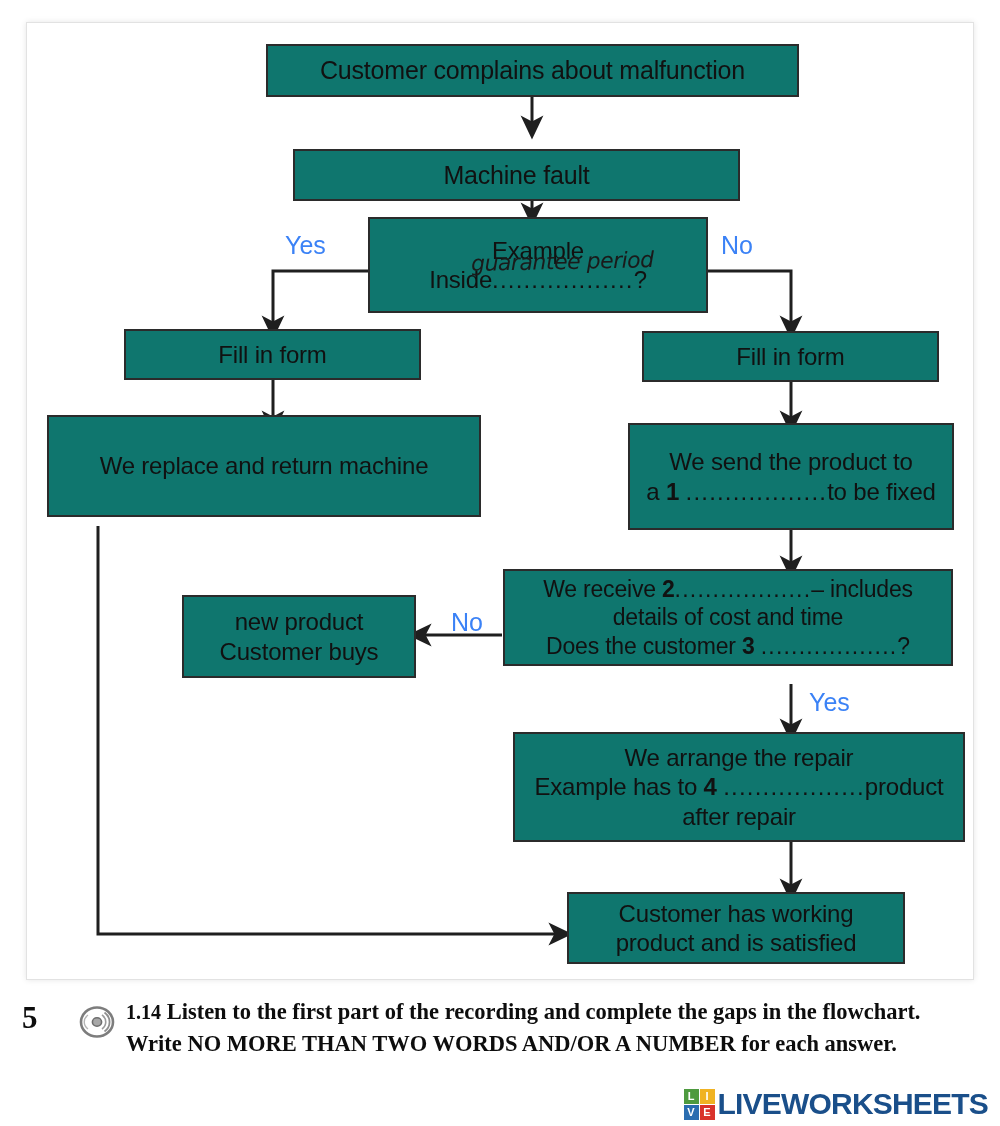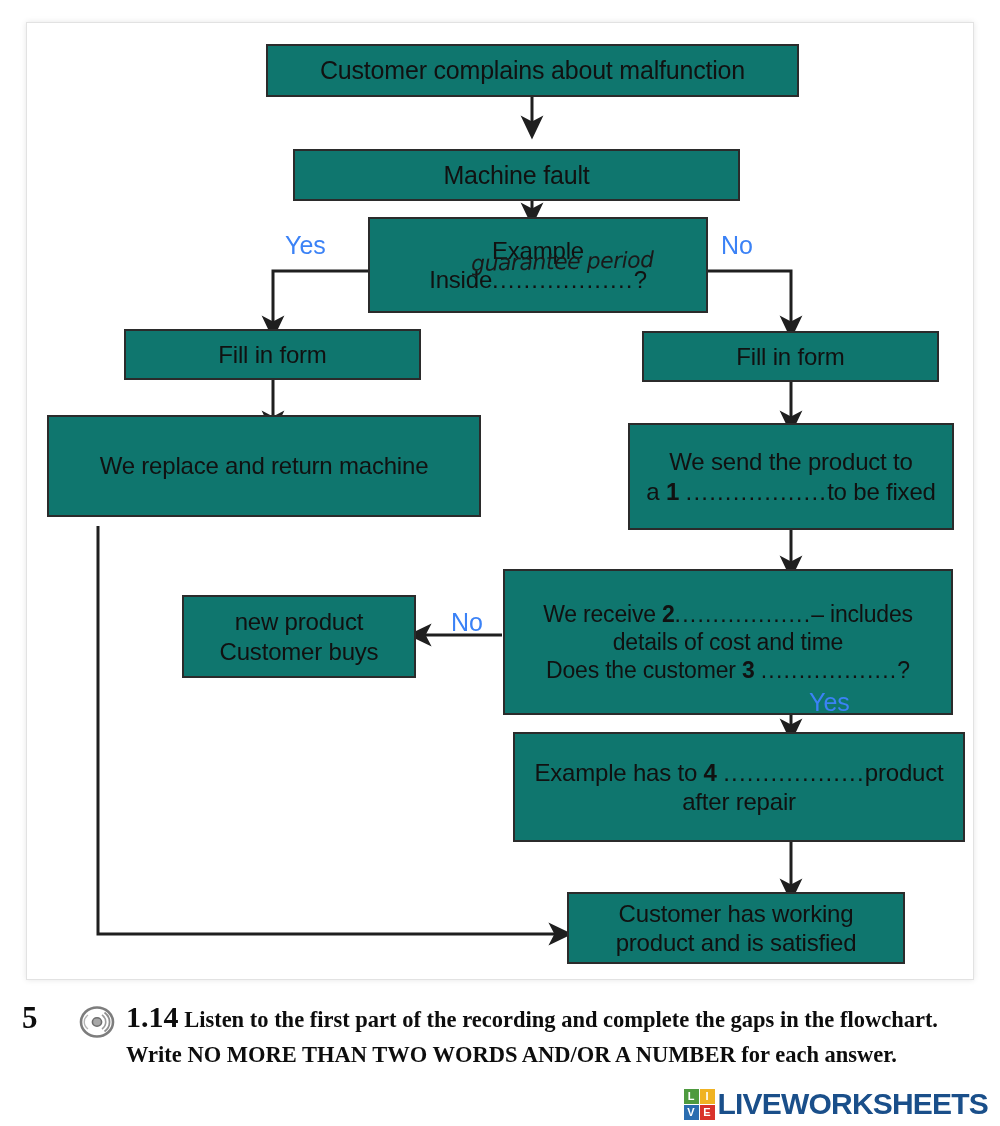--- a/index.html
+++ b/index.html
@@ -115,21 +115,21 @@
     width: 38px;
     height: 32px;
   }
   #inst-body {
     margin-left: 104px;
     font-size: 22.5px;
     line-height: 1.42;
     font-weight: bold;
     text-align: left;
   }
-  #inst-body .track { font-weight: bold; font-size: 30px; }
+  #inst-body .track { font-weight: bold; font-size: 20px; }
 
   
   #lw-logo {
     position: absolute;
     right: 12px;
     top: 1086px;
     display: flex;
     align-items: center;
     height: 36px;
   }
@@ -230,41 +230,42 @@
       </span>
     </div>
 
     <div class="node fmid" style="left:601px; top:400px; width:326px; height:107px;">
       <span class="txt">
         <span style="display:block;">We send the product to</span>
         <span style="display:block; white-space:nowrap;"><span>a</span>&nbsp;<span class="numlbl">1</span>&nbsp;<span class="dots">..................</span><span>to be fixed</span></span>
       </span>
     </div>
 
-    <div class="node fsmall" style="left:476px; top:546px; width:450px; height:146px;">
+    <div class="node fsmall" style="left:476px; top:546px; width:450px; height:97px;">
       <span class="txt">
         <span style="display:block; white-space:nowrap;"><span>We receive</span>&nbsp;<span class="numlbl">2</span><span class="dots">..................</span><span>– includes</span></span>
         <span style="display:block;">details of cost and time</span>
         <span style="display:block; white-space:nowrap;"><span>Does the customer</span>&nbsp;<span class="numlbl">3</span>&nbsp;<span class="dots">..................</span><span>?</span></span>
       </span>
     </div>
 
     <span class="branch-label" style="left:424px; top:585px;">No</span>
 
     <div class="node fmid" style="left:155px; top:572px; width:234px; height:83px;">
       <span class="txt">
         <span style="display:block;">new product</span>
         <span style="display:block;">Customer buys</span>
       </span>
     </div>
 
     <span class="branch-label" style="left:782px; top:665px;">Yes</span>
 
     <div class="node fmid" style="left:486px; top:709px; width:452px; height:110px;">
       <span class="txt">
+        <span style="display:block;">We arrange the repair</span>
         <span style="display:block; white-space:nowrap;"><span>Example has to</span>&nbsp;<span class="numlbl">4</span>&nbsp;<span class="dots">..................</span><span>product</span></span>
         <span style="display:block;">after repair</span>
       </span>
     </div>
 
     <div class="node fmid" style="left:540px; top:869px; width:338px; height:72px;">
       <span class="txt">
         <span style="display:block;">Customer has working</span>
         <span style="display:block;">product and is satisfied</span>
       </span>

